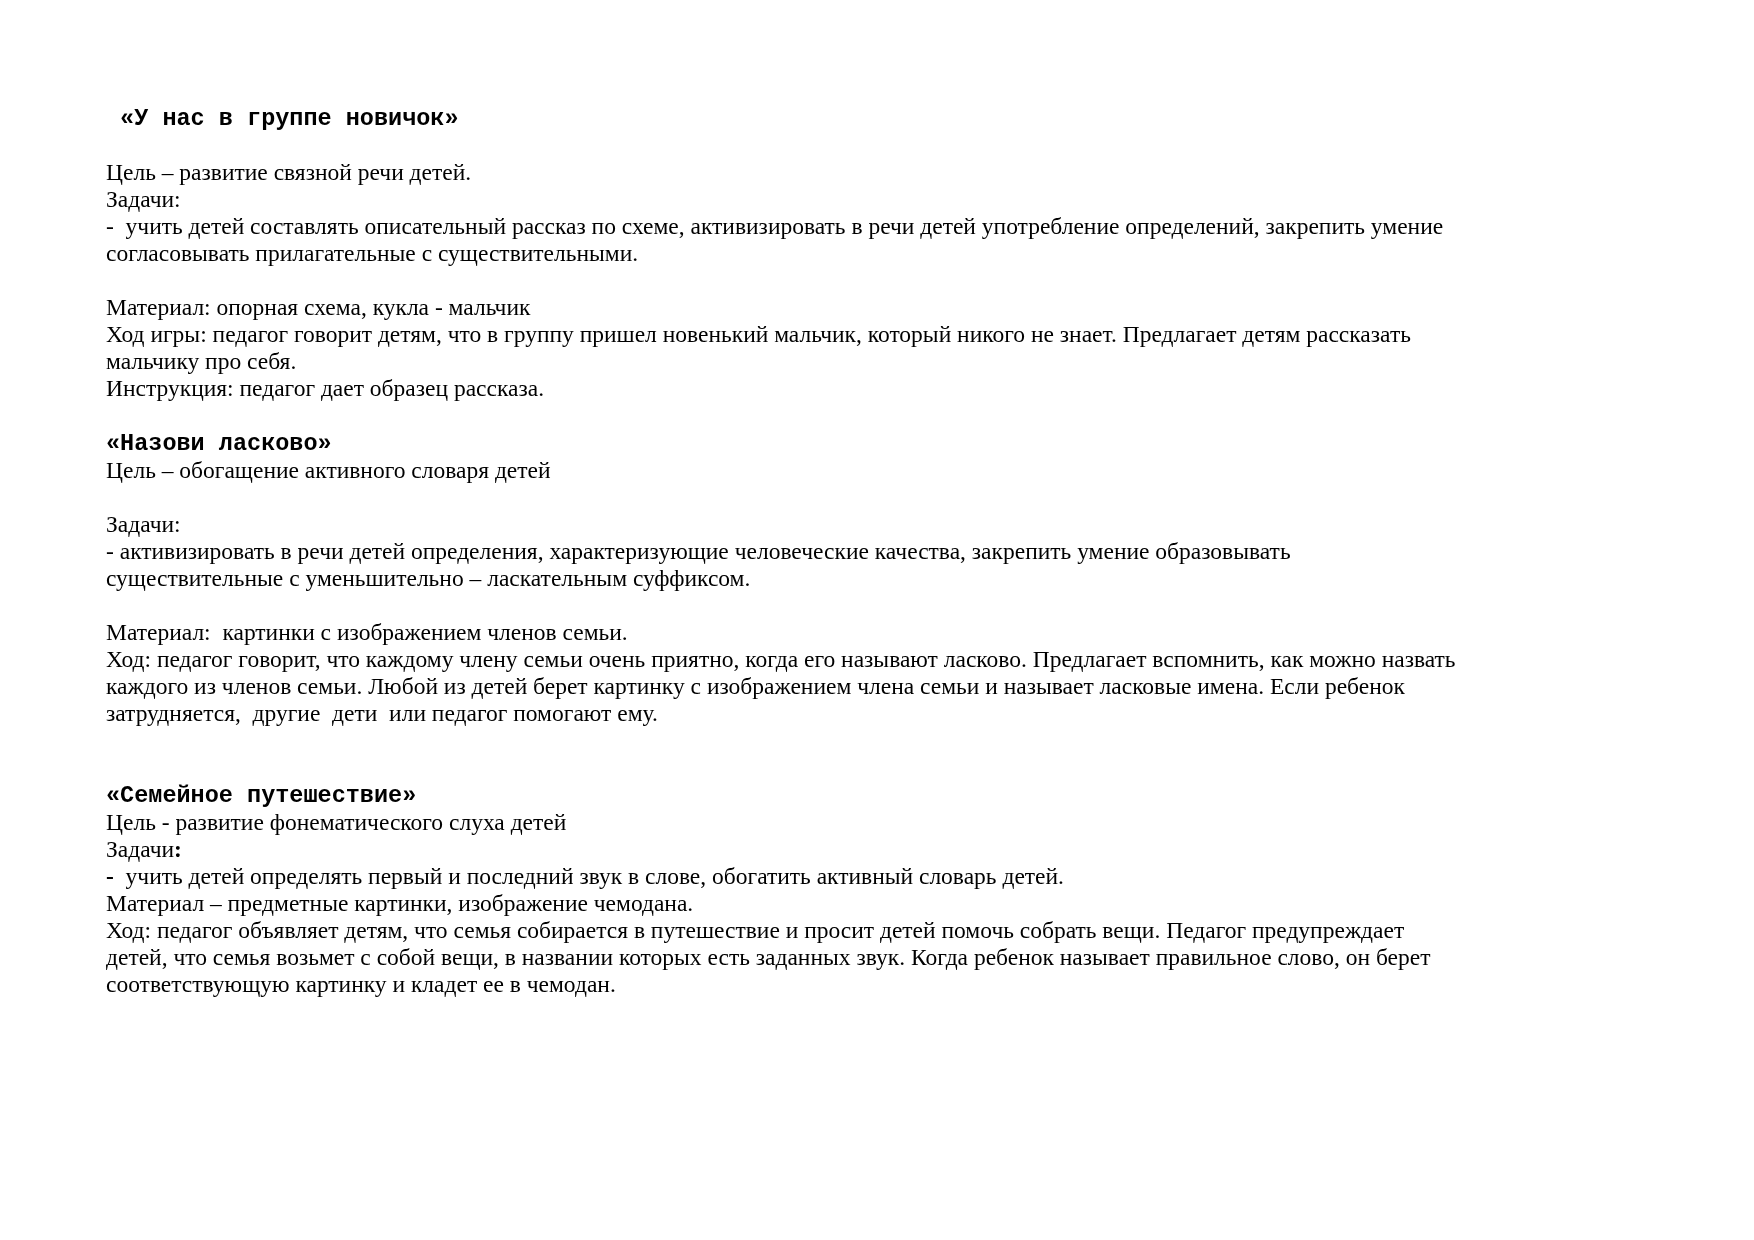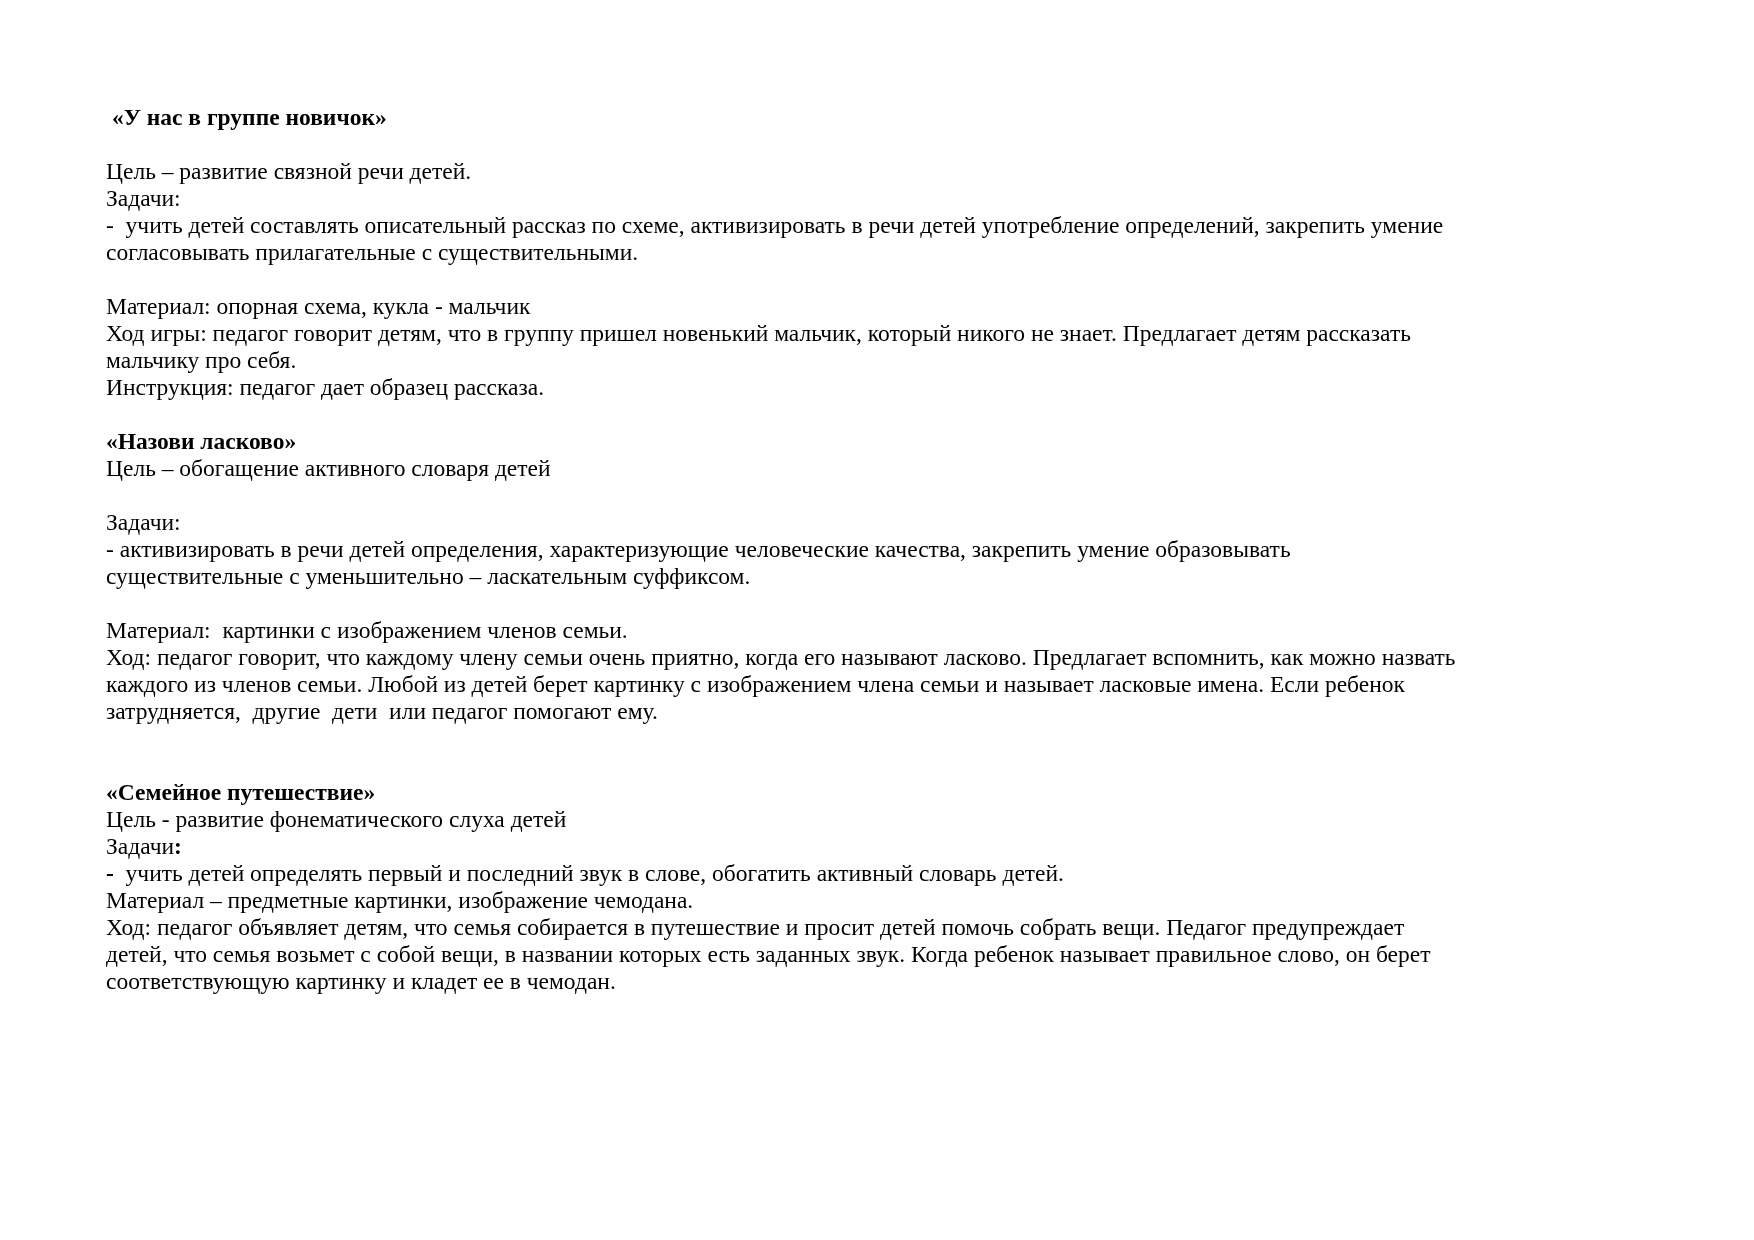--- a/index.html
+++ b/index.html
@@ -24,20 +24,21 @@
     font-size: 23.5px;
     line-height: 27px;
     white-space: pre-wrap;
   }
   .para {
     margin: 0;
     padding: 0;
   }
   .para.title b {
     font-weight: bold;
+    font-family: Liberation Mono, monospace;
   }
   .para.blank {
     min-height: 27px;
   }
   b { font-weight: bold; }
 </style>
 </head>
 <body>
 
 <div class="page">

